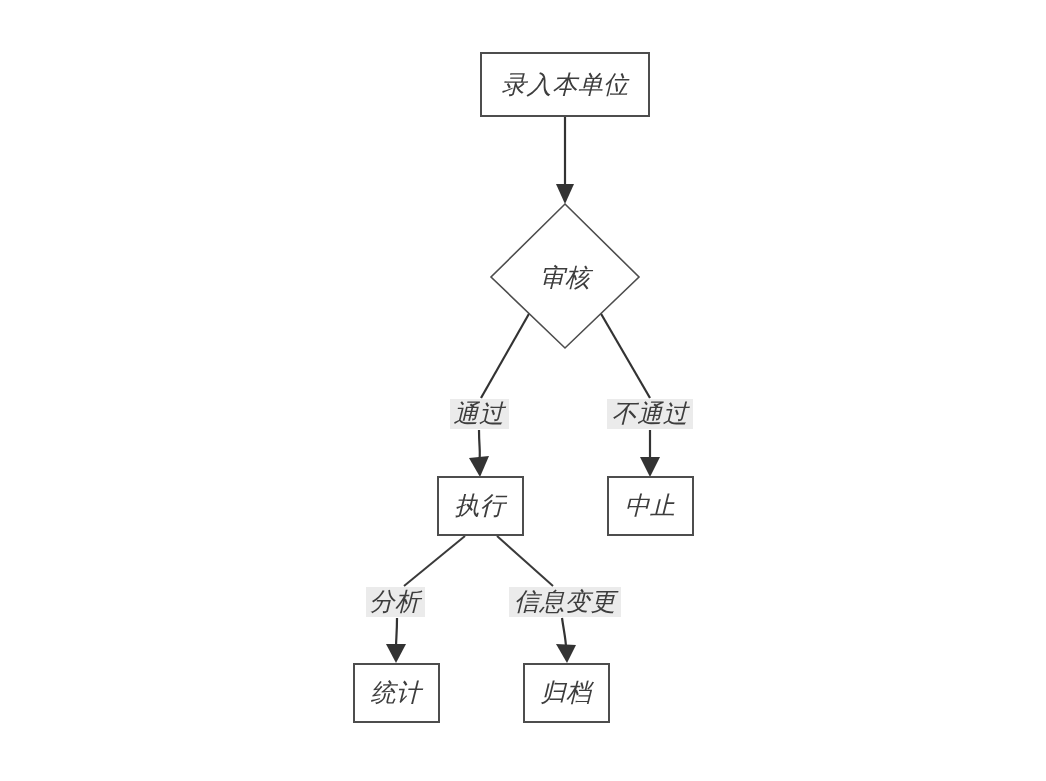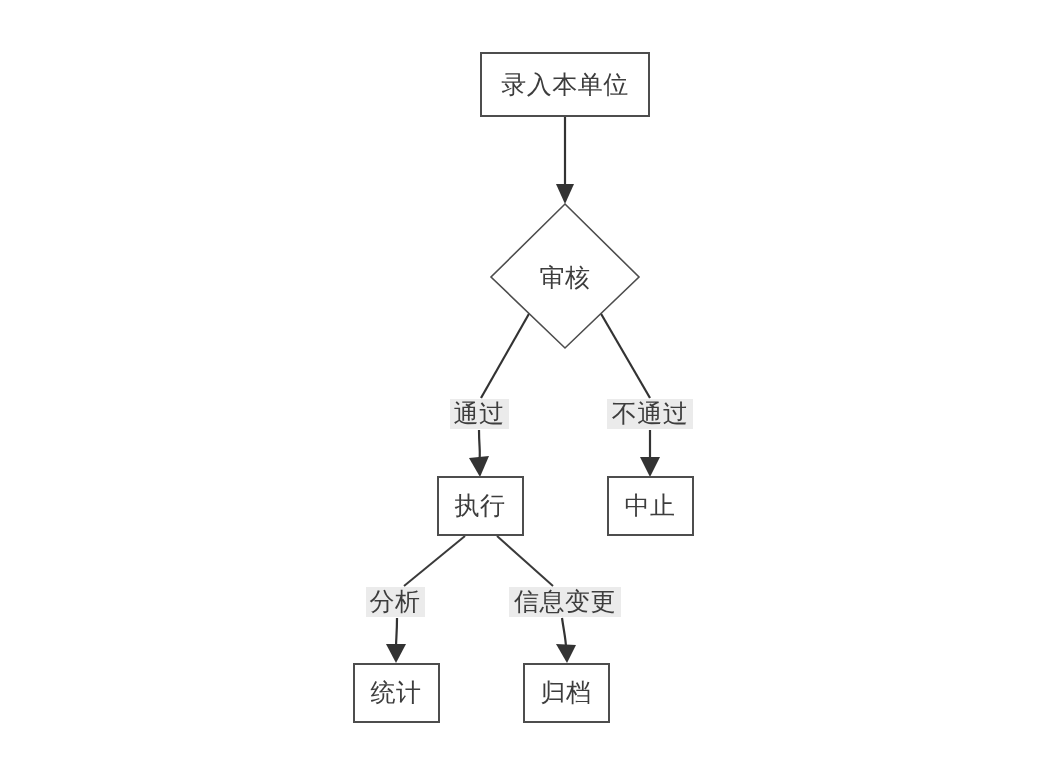--- a/index.html
+++ b/index.html
@@ -9,20 +9,21 @@
   }
   body {
     font-family: "Liberation Sans", "DejaVu Sans", sans-serif;
   }
   #canvas {
     position: relative;
     width: 1030px;
     height: 781px;
     background: #ffffff;
     overflow: hidden;
+    font-style: italic;
   }
   #flow-svg {
     position: absolute;
     left: 0;
     top: 0;
     width: 1046px;
     height: 781px;
   }
   .node-text {
     font-family: "Liberation Sans", "DejaVu Sans", sans-serif;

